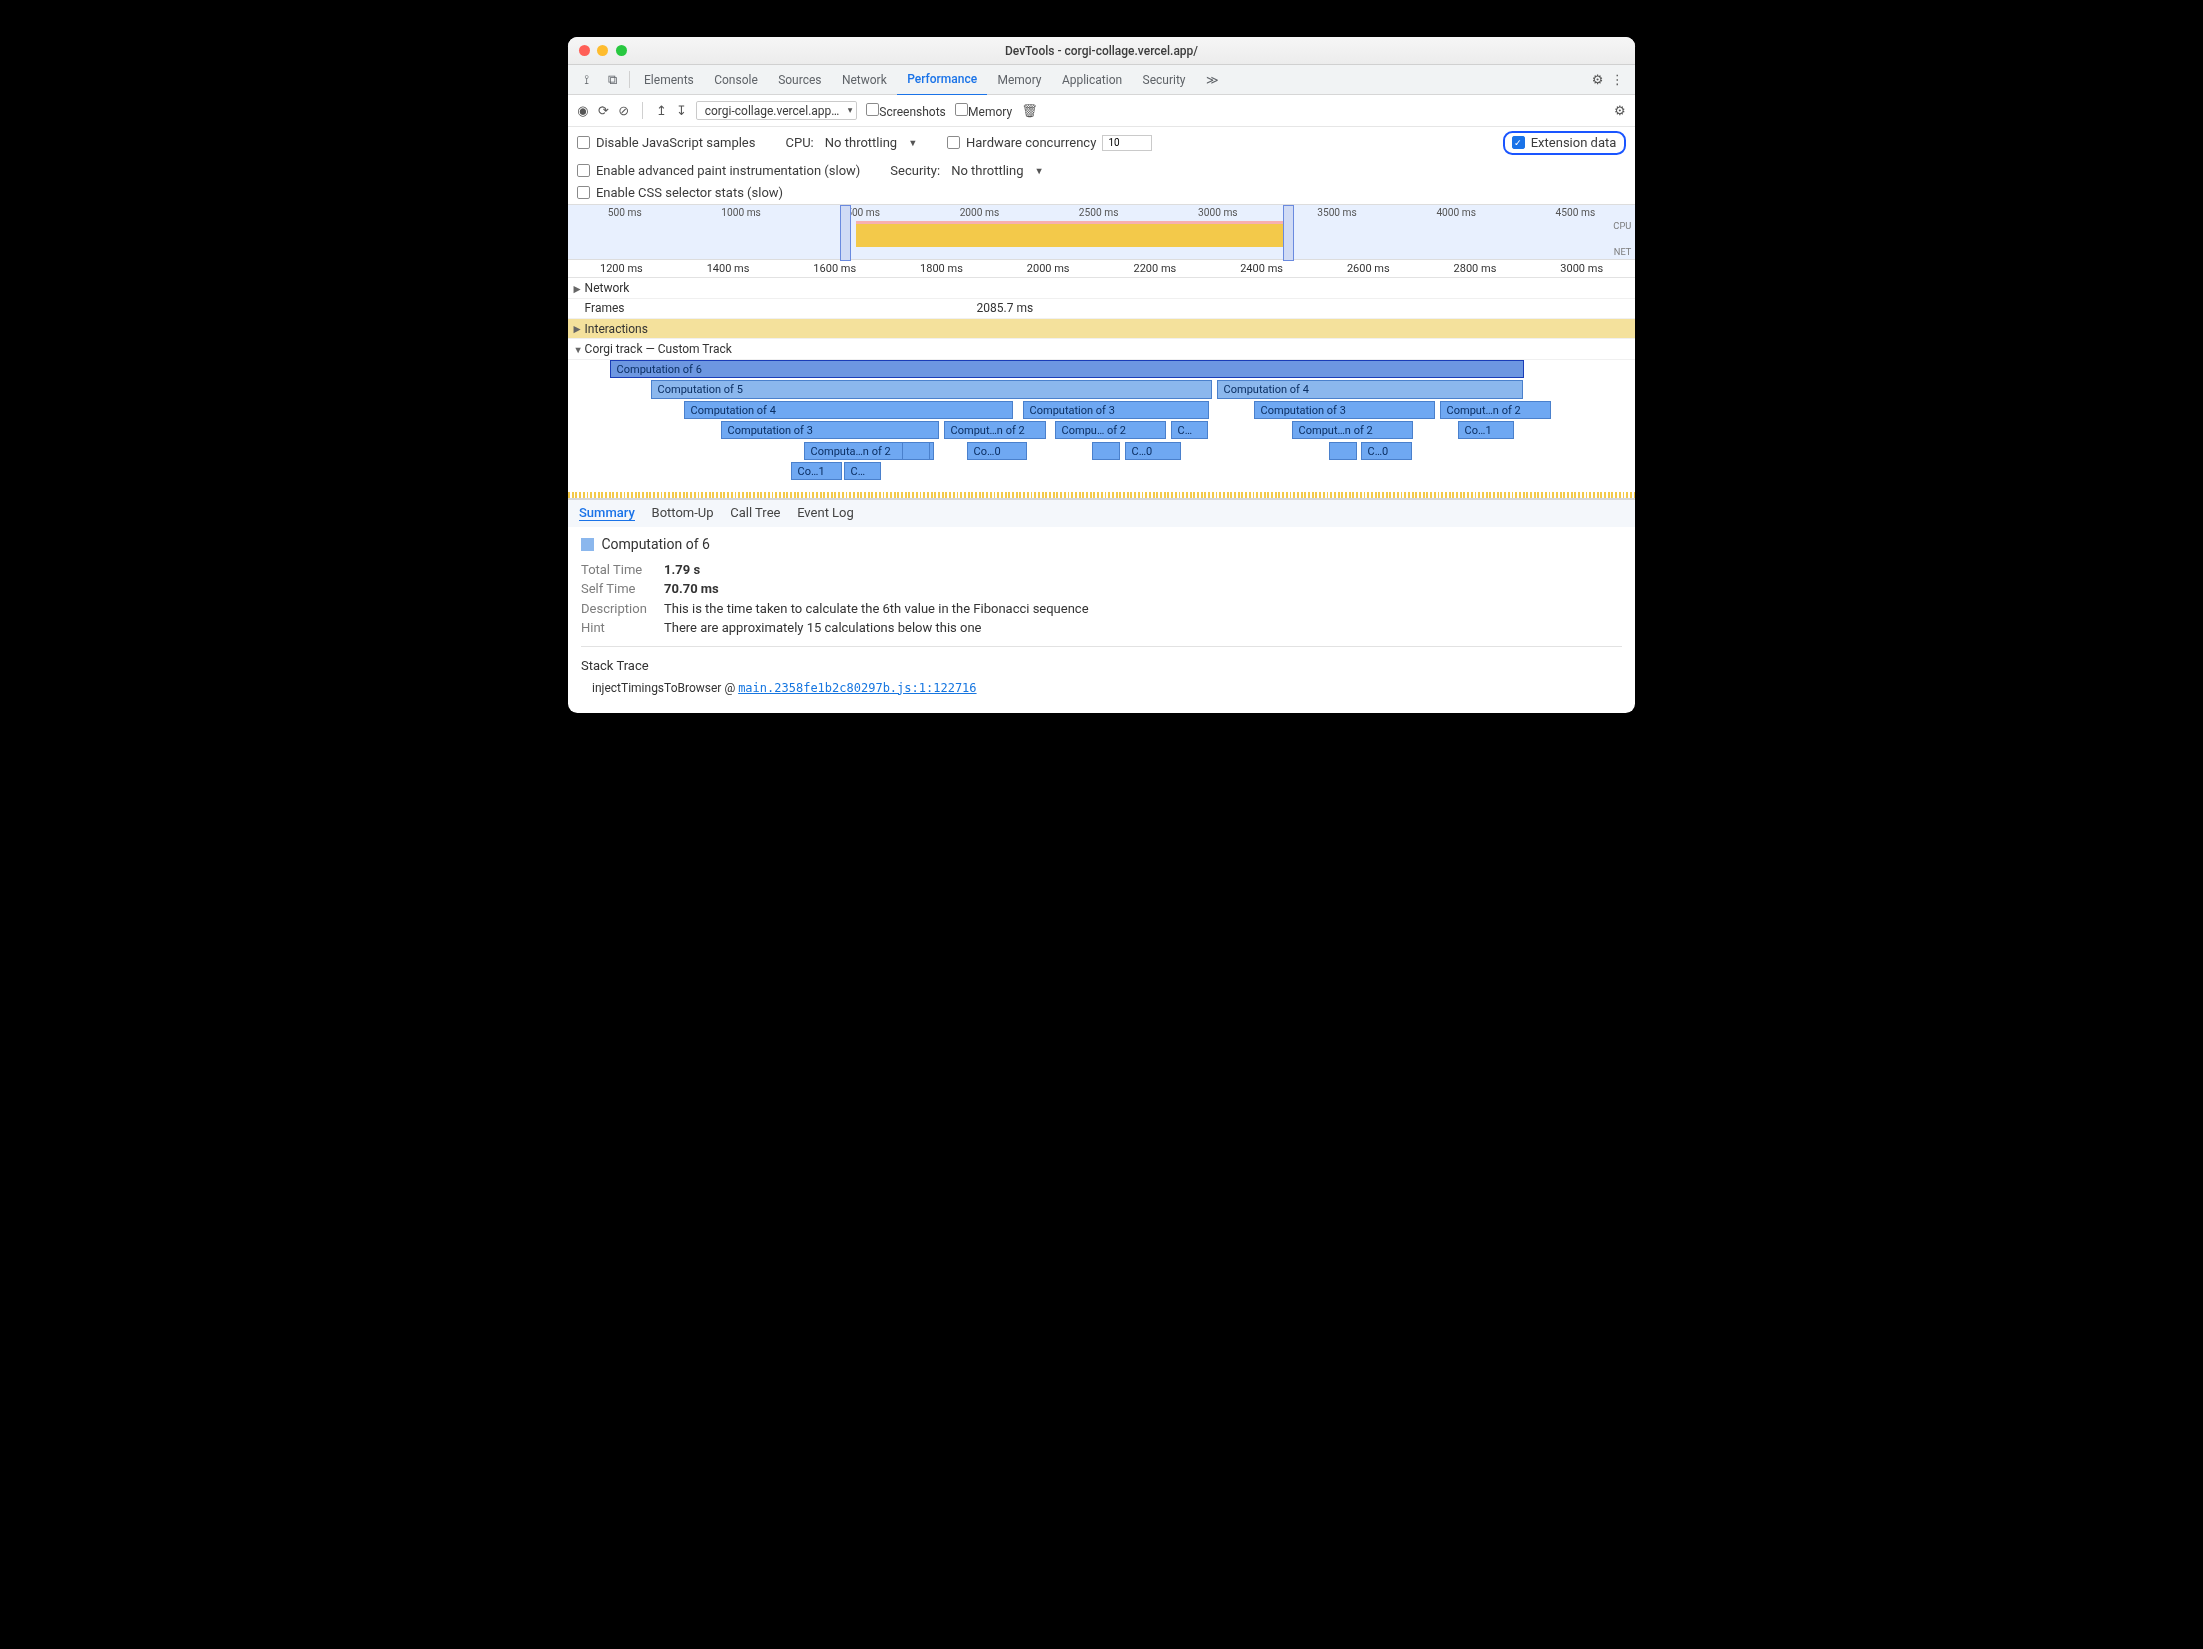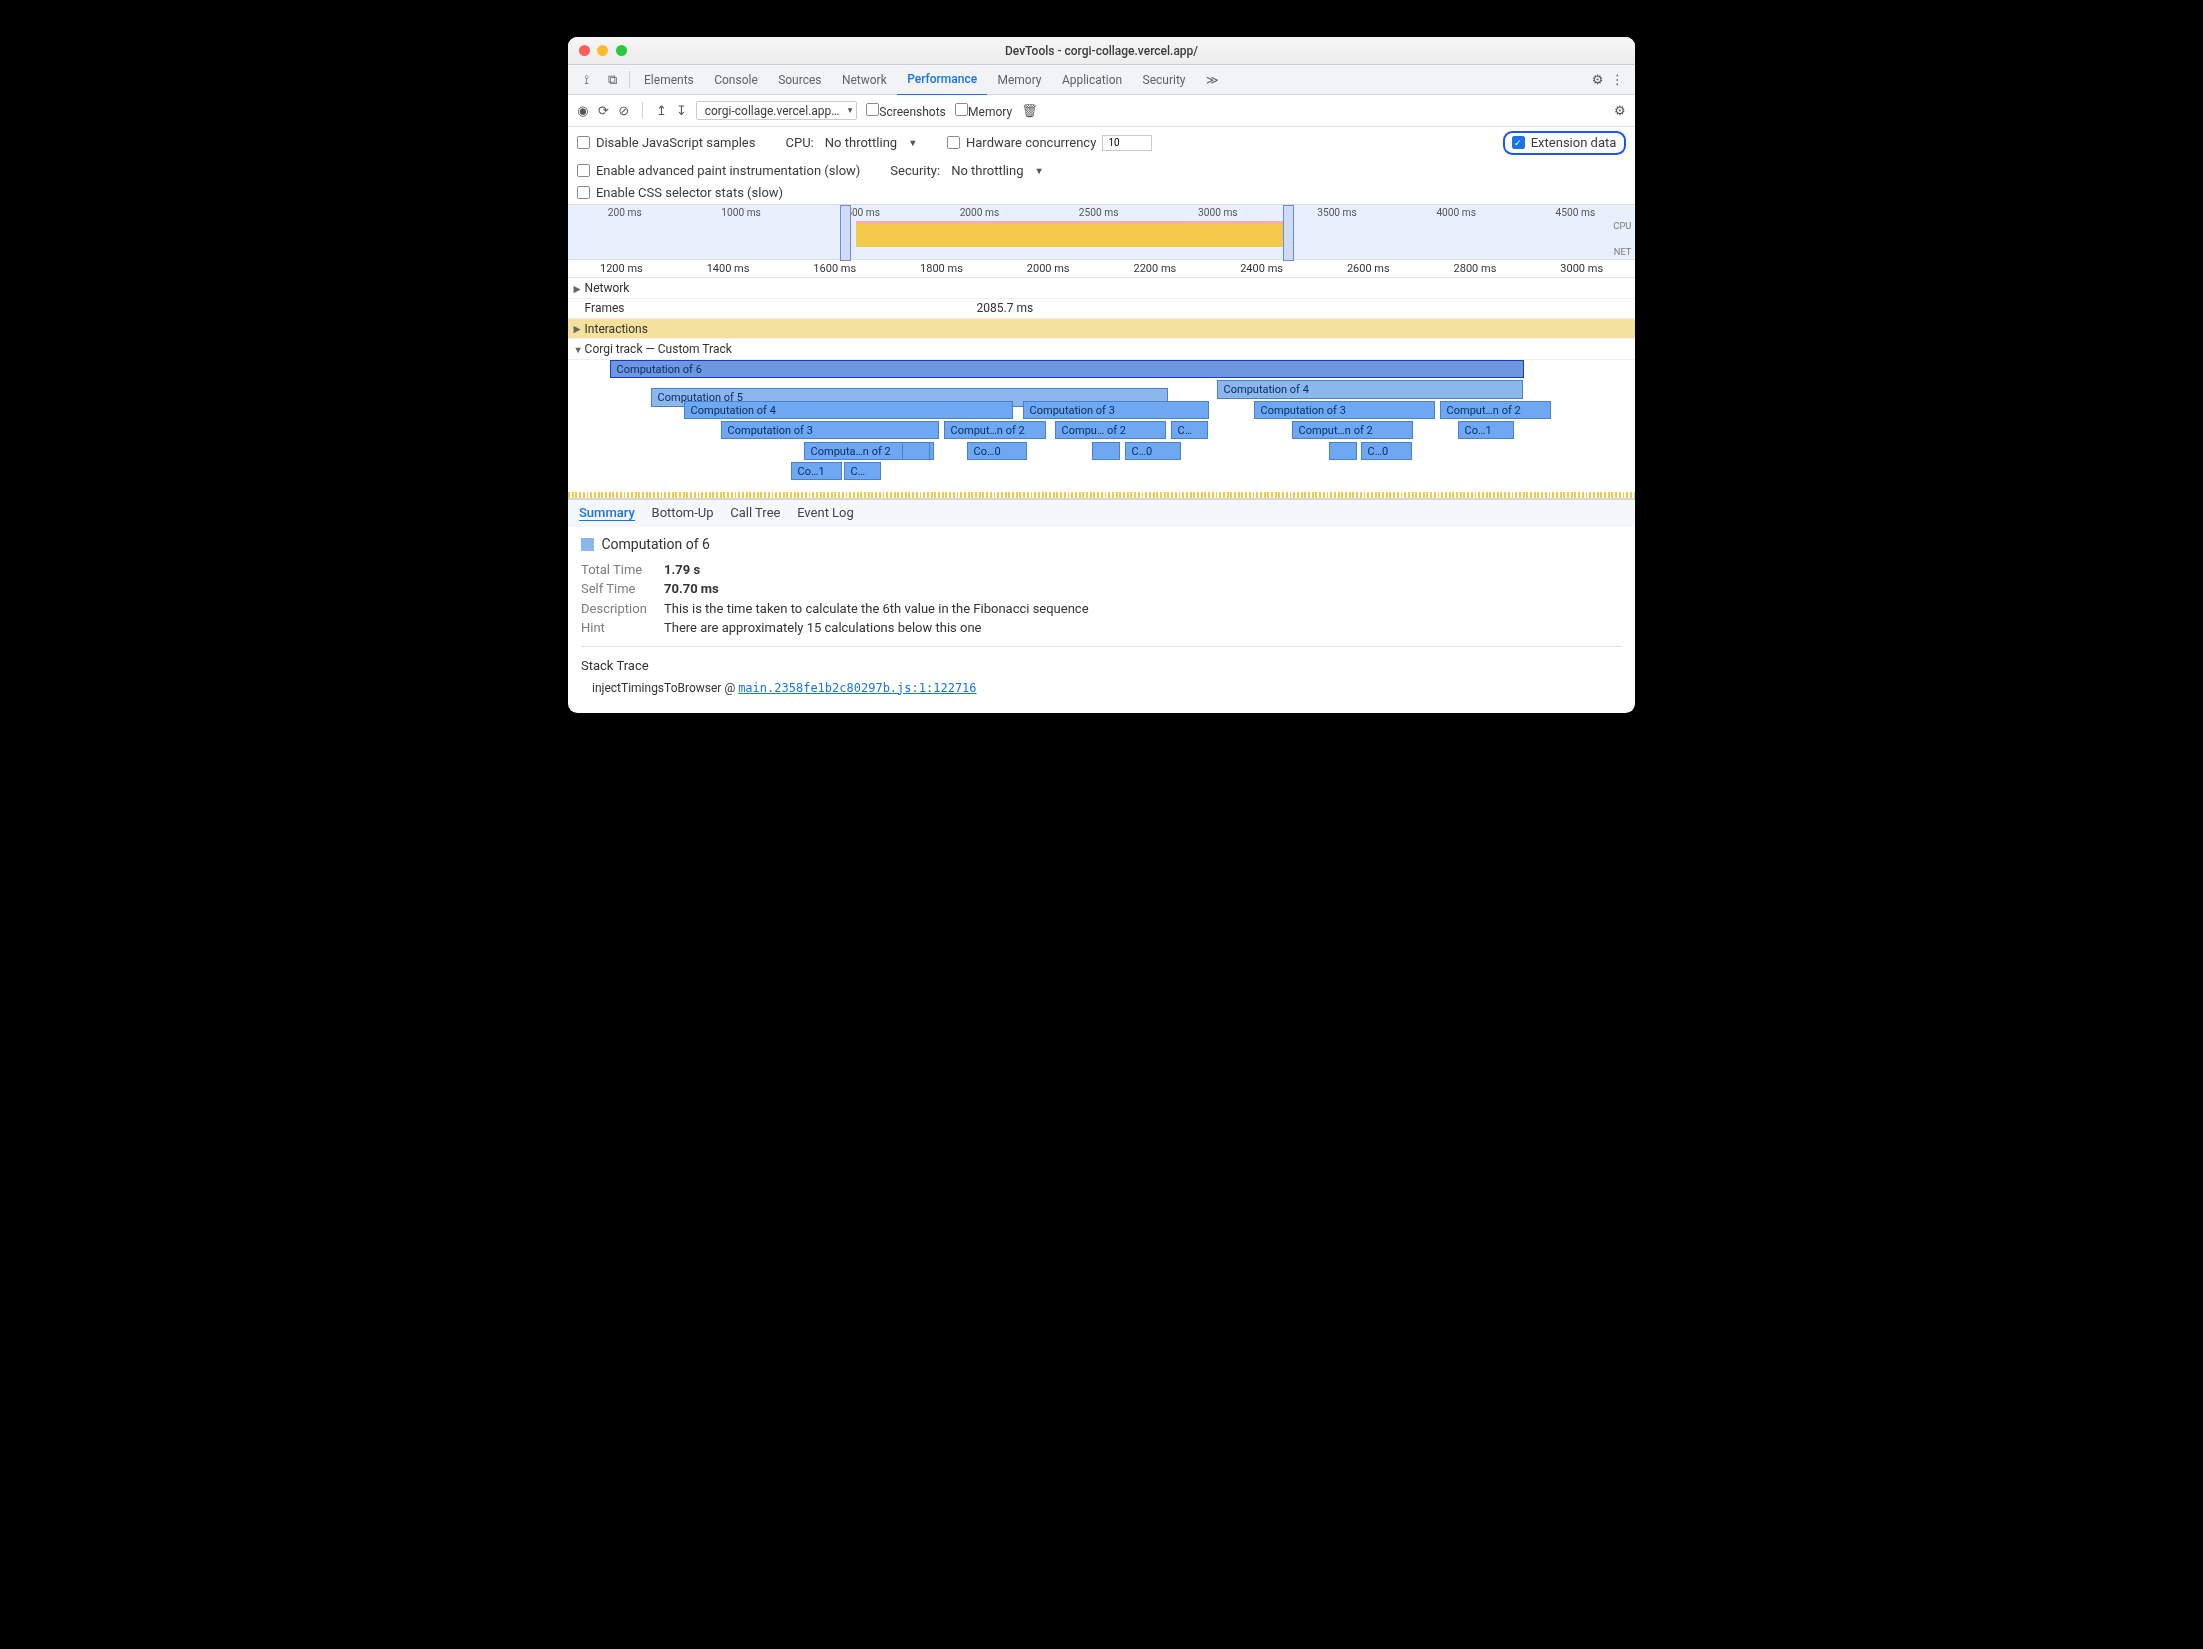--- a/index.html
+++ b/index.html
@@ -141,21 +141,21 @@
   </div>
   <div class="settings-row">
     <label>
         <span class="chk"></span>
         <span>Enable CSS selector stats (slow)</span>
       </label>
   </div>
 
   <div class="overview">
     <div class="ticks">
-      <span>200 ms</span>
+      <span>500 ms</span>
         <span>1000 ms</span>
         <span>1500 ms</span>
         <span>2000 ms</span>
         <span>2500 ms</span>
         <span>3000 ms</span>
         <span>3500 ms</span>
         <span>4000 ms</span>
         <span>4500 ms</span>
     </div>
     <div class="flame"></div>
@@ -194,21 +194,21 @@
       </div>
     <div class="trow">
         <span class="twisty">▼</span>
         <span>Corgi track — Custom Track</span>
       </div>
   </div>
 
   <div class="flame-area" id="flame-area">
     <div class="minithumb"></div>
   <div class="bar sel" style="top: 0px; left: 42px; width: 914px;">Computation of 6</div>
-      <div class="bar mid" style="top: 20.4px; left: 83px; width: 517px; margin-top: 8px;">Computation of 5</div>
+      <div class="bar mid" style="top: 20.4px; left: 83px; width: 561px;">Computation of 5</div>
       <div class="bar mid" style="top: 20.4px; left: 649px; width: 306px;">Computation of 4</div>
       <div class="bar " style="top: 41px; left: 116px; width: 329px;">Computation of 4</div>
       <div class="bar " style="top: 41px; left: 455px; width: 186px;">Computation of 3</div>
       <div class="bar " style="top: 41px; left: 686px; width: 181px;">Computation of 3</div>
       <div class="bar " style="top: 41px; left: 872px; width: 111px;">Comput…n of 2</div>
       <div class="bar " style="top: 61px; left: 153px; width: 218px;">Computation of 3</div>
       <div class="bar " style="top: 61px; left: 376px; width: 102px;">Comput…n of 2</div>
       <div class="bar " style="top: 61px; left: 487px; width: 111px;">Compu… of 2</div>
       <div class="bar " style="top: 61px; left: 603px; width: 37px;">C…</div>
       <div class="bar " style="top: 61px; left: 724px; width: 121px;">Comput…n of 2</div>

